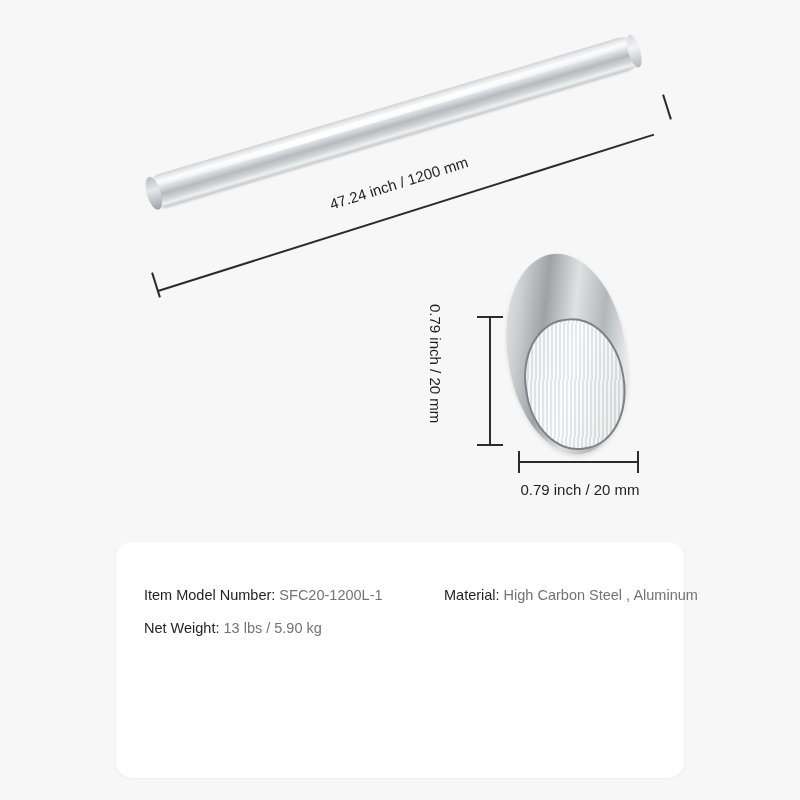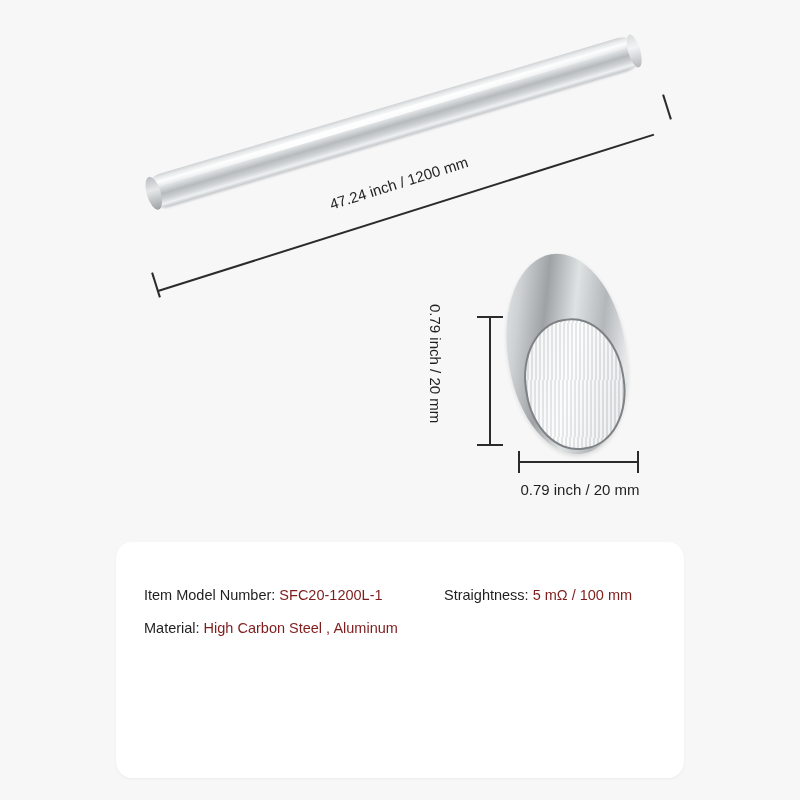--- a/index.html
+++ b/index.html
@@ -217,21 +217,21 @@
     grid-template-columns: 300px 220px;
     grid-auto-rows: 33px;
     align-items: center;
   }
   .spec-item {
     font-size: 14.5px;
     color: #1f1f1f;
     white-space: nowrap;
   }
   .spec-label { color: #1f1f1f; margin-top: 28px; }
-  .spec-value { color: #7f1d1d; margin-left: 4px; margin-top: 40px; }
+  .spec-value { color: #737373; margin-left: 4px; margin-top: 40px; }
 </style>
 </head>
 <body>
 
 <div id="page">
 
   <div class="illustration">
 
     <div class="rod">
       <div class="rod-sheen"></div>
@@ -255,19 +255,19 @@
 
     <div class="dim-h-cap-l"></div>
     <div class="dim-h-cap-r"></div>
     <div class="dim-h-line"></div>
     <div class="dim-h-label">0.79 inch / 20 mm</div>
   </div>
 
   <div class="spec-card">
     <div class="spec-grid" id="spec-grid">
         <div class="spec-item"><span class="spec-label">Item Model Number:</span><span class="spec-value">SFC20-1200L-1</span></div>
-        <div class="spec-item"><span class="spec-label">Straightness:</span><span class="spec-value">5 mΩ / 100 mm</span></div>
         <div class="spec-item"><span class="spec-label">Material:</span><span class="spec-value">High Carbon Steel , Aluminum</span></div>
+        <div class="spec-item"><span class="spec-label">Net Weight:</span><span class="spec-value">13 lbs / 5.90 kg</span></div>
         <div class="spec-item"></div>
       </div>
   </div>
 
 </div>
 
 </body></html>

